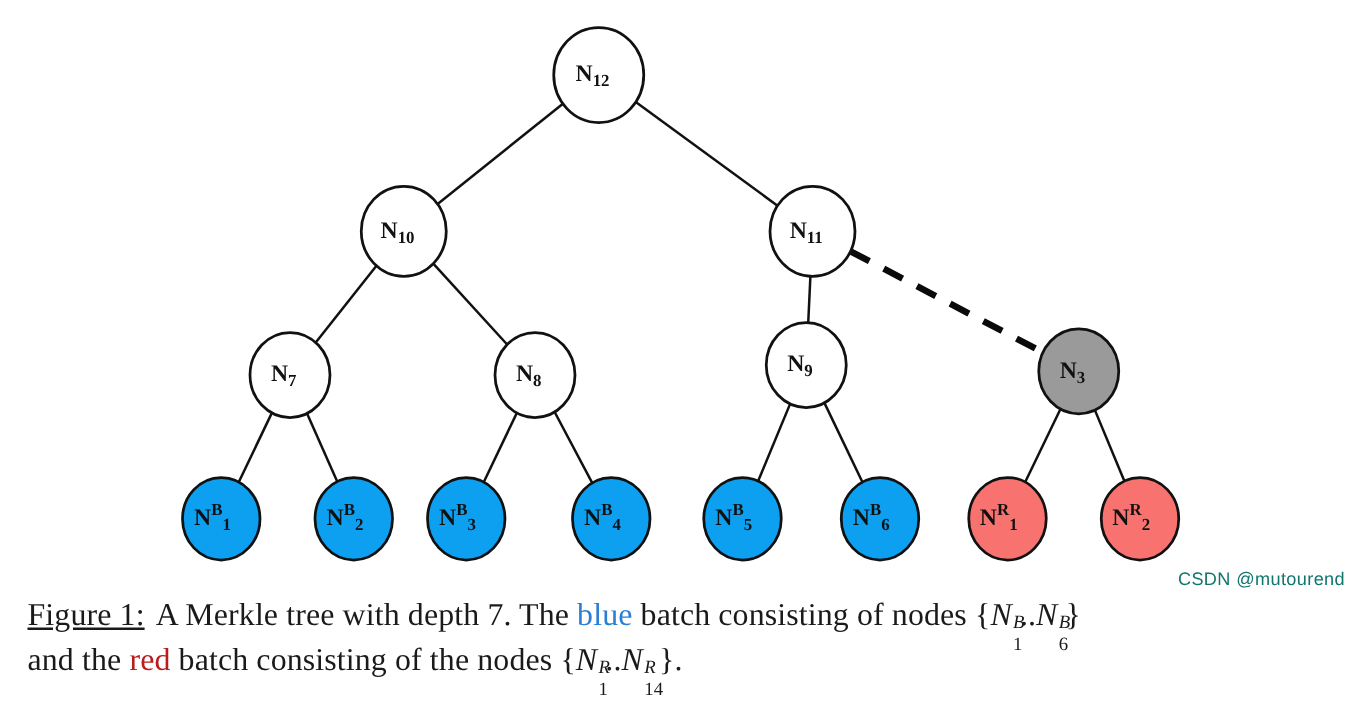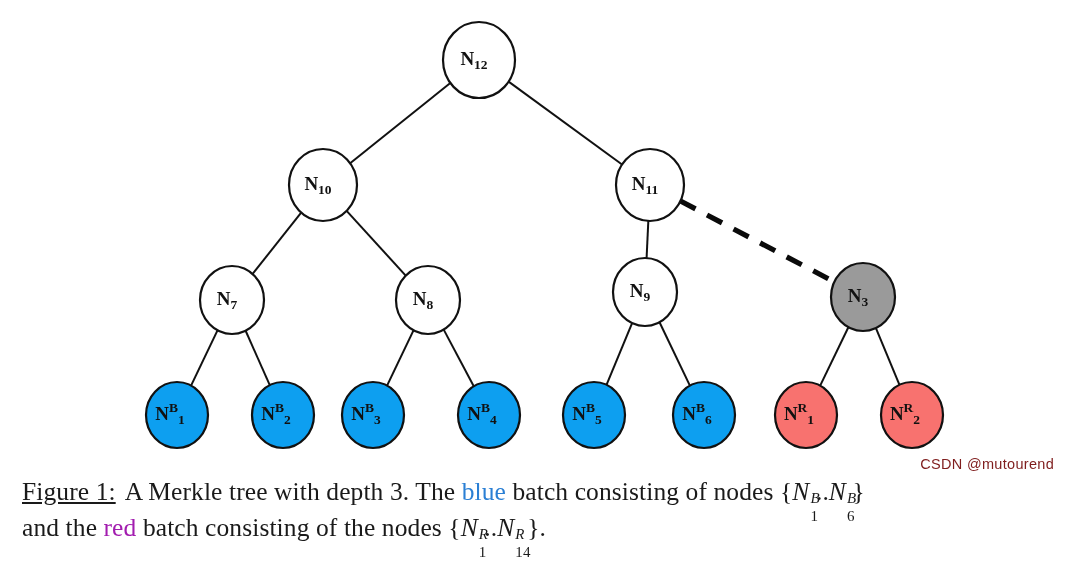--- a/index.html
+++ b/index.html
@@ -61,21 +61,21 @@
     top: 474px;
     width: 1040px;
     font-family: "Liberation Serif", "DejaVu Serif", serif;
     font-size: 25.5px;
     line-height: 36px;
     color: #1a1a1a;
     letter-spacing: 0.1px;
   }
   #caption .figlabel { margin-right: 9px; text-decoration: underline; }
   #caption .blue-word { color: #2a7fd4; font-family: Liberation Serif, serif; }
-  #caption .red-word  { color: #a21caf; }
+  #caption .red-word  { color: #b91c1c; }
   .mathset {
     font-family: "Liberation Serif", "DejaVu Serif", serif;
     font-style: normal;
     white-space: nowrap;
   }
   .mvar {
     font-style: italic;
   }
   .msupsub {
     display: inline-block;
@@ -97,25 +97,25 @@
     left: 1px;
     top: -2px;
     font-size: 15px;
     font-style: normal;
     white-space: nowrap;
   }
   .supsub-pad { display: inline-block; }
 
   #watermark {
     position: absolute;
-    right: 28px;
+    right: 6px;
     bottom: 8px;
     font-family: "Liberation Sans", "DejaVu Sans", sans-serif;
     font-size: 14.5px;
-    color: #7f1d1d;
+    color: #0f766e;
     letter-spacing: 0.3px;
   }
 </style>
 </head>
 <body>
 
 <div id="figure-root">
 
   <svg id="tree-svg" viewBox="0 0 1082 470">
     <g id="edges-layer">
@@ -192,21 +192,21 @@
           <text class="node-label" x="799" y="416"><tspan class="lbl-base">N</tspan><tspan class="lbl-sup" dy="-7">R</tspan><tspan class="lbl-sub" dy="12">1</tspan></text>
         </g>
         <g>
           <ellipse cx="912" cy="415" rx="31" ry="33" fill="#f8726f" class="node-circle"></ellipse>
           <text class="node-label" x="905" y="416"><tspan class="lbl-base">N</tspan><tspan class="lbl-sup" dy="-7">R</tspan><tspan class="lbl-sub" dy="12">2</tspan></text>
         </g>
       </g>
   </svg>
 
   <div id="caption">
-    <span class="figlabel">Figure 1:</span><span>A Merkle tree with depth 3. The</span>
+    <span class="figlabel">Figure 1:</span><span>A Merkle tree with depth 7. The</span>
     <span class="blue-word">blue</span>
     <span>batch consisting of nodes</span>
     <span class="mathset"><span>{</span><span class="mvar">N</span><span class="msupsub"><span class="sup">B</span><span class="sub">1</span></span><span class="supsub-pad">&nbsp;</span><span>..</span><span class="mvar">N</span><span class="msupsub"><span class="sup">B</span><span class="sub">6</span></span><span class="supsub-pad">&nbsp;</span><span>}</span></span><br>
     <span>and the</span>
     <span class="red-word">red</span>
     <span>batch consisting of the nodes</span>
     <span class="mathset"><span>{</span><span class="mvar">N</span><span class="msupsub"><span class="sup">R</span><span class="sub">1</span></span><span class="supsub-pad">&nbsp;</span><span>..</span><span class="mvar">N</span><span class="msupsub"><span class="sup">R</span><span class="sub">14</span></span><span class="supsub-pad">&nbsp;&nbsp;</span><span>}</span></span><span>.</span>
   </div>
 
   <div id="watermark">CSDN @mutourend</div>

